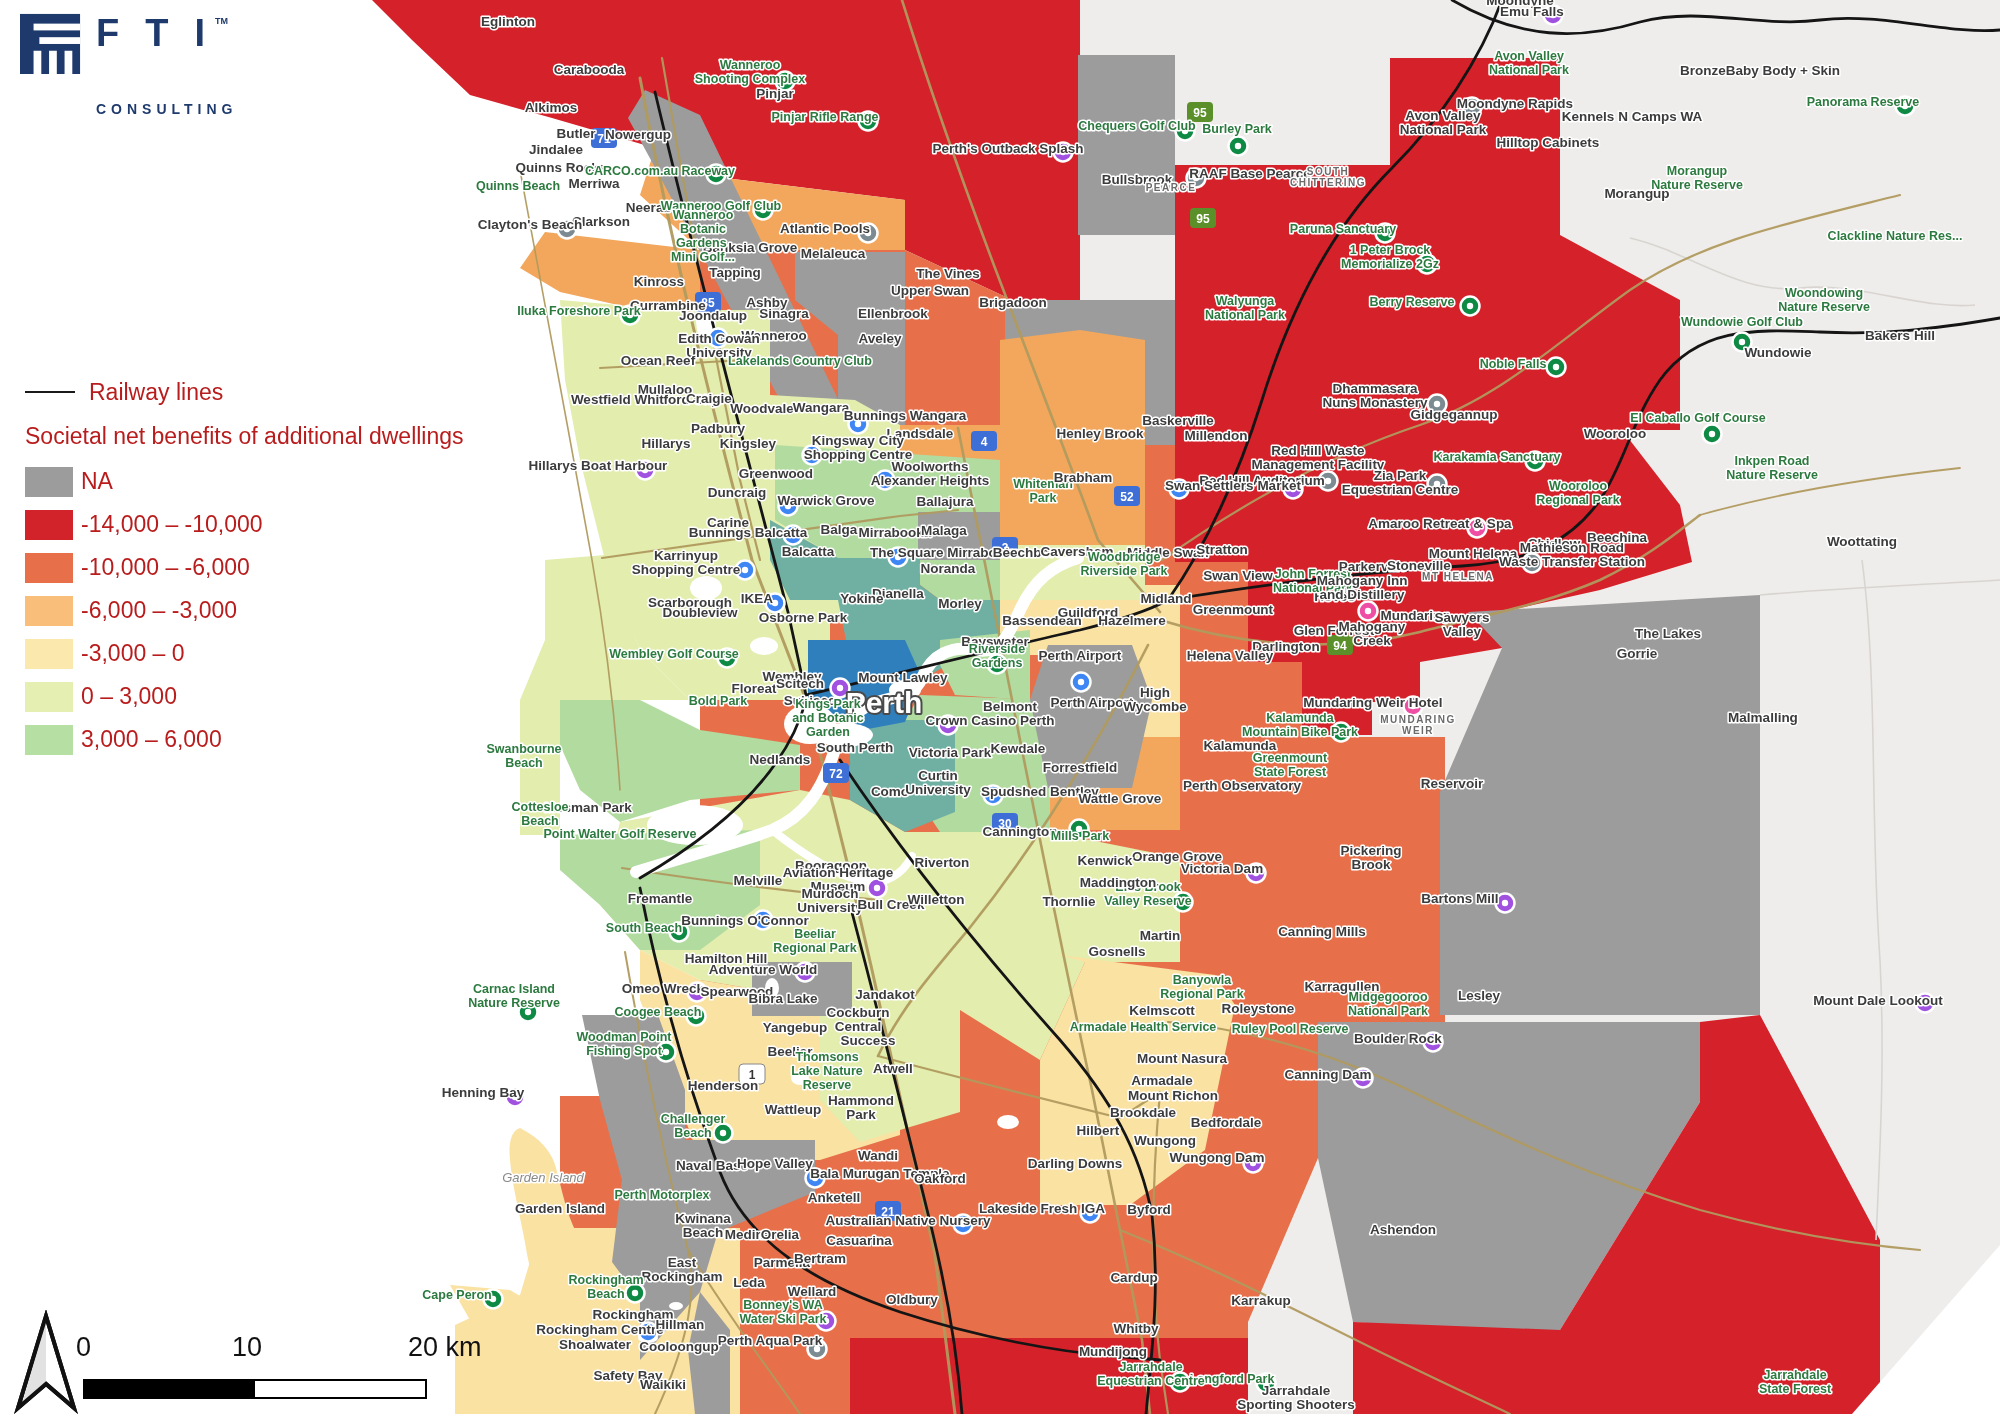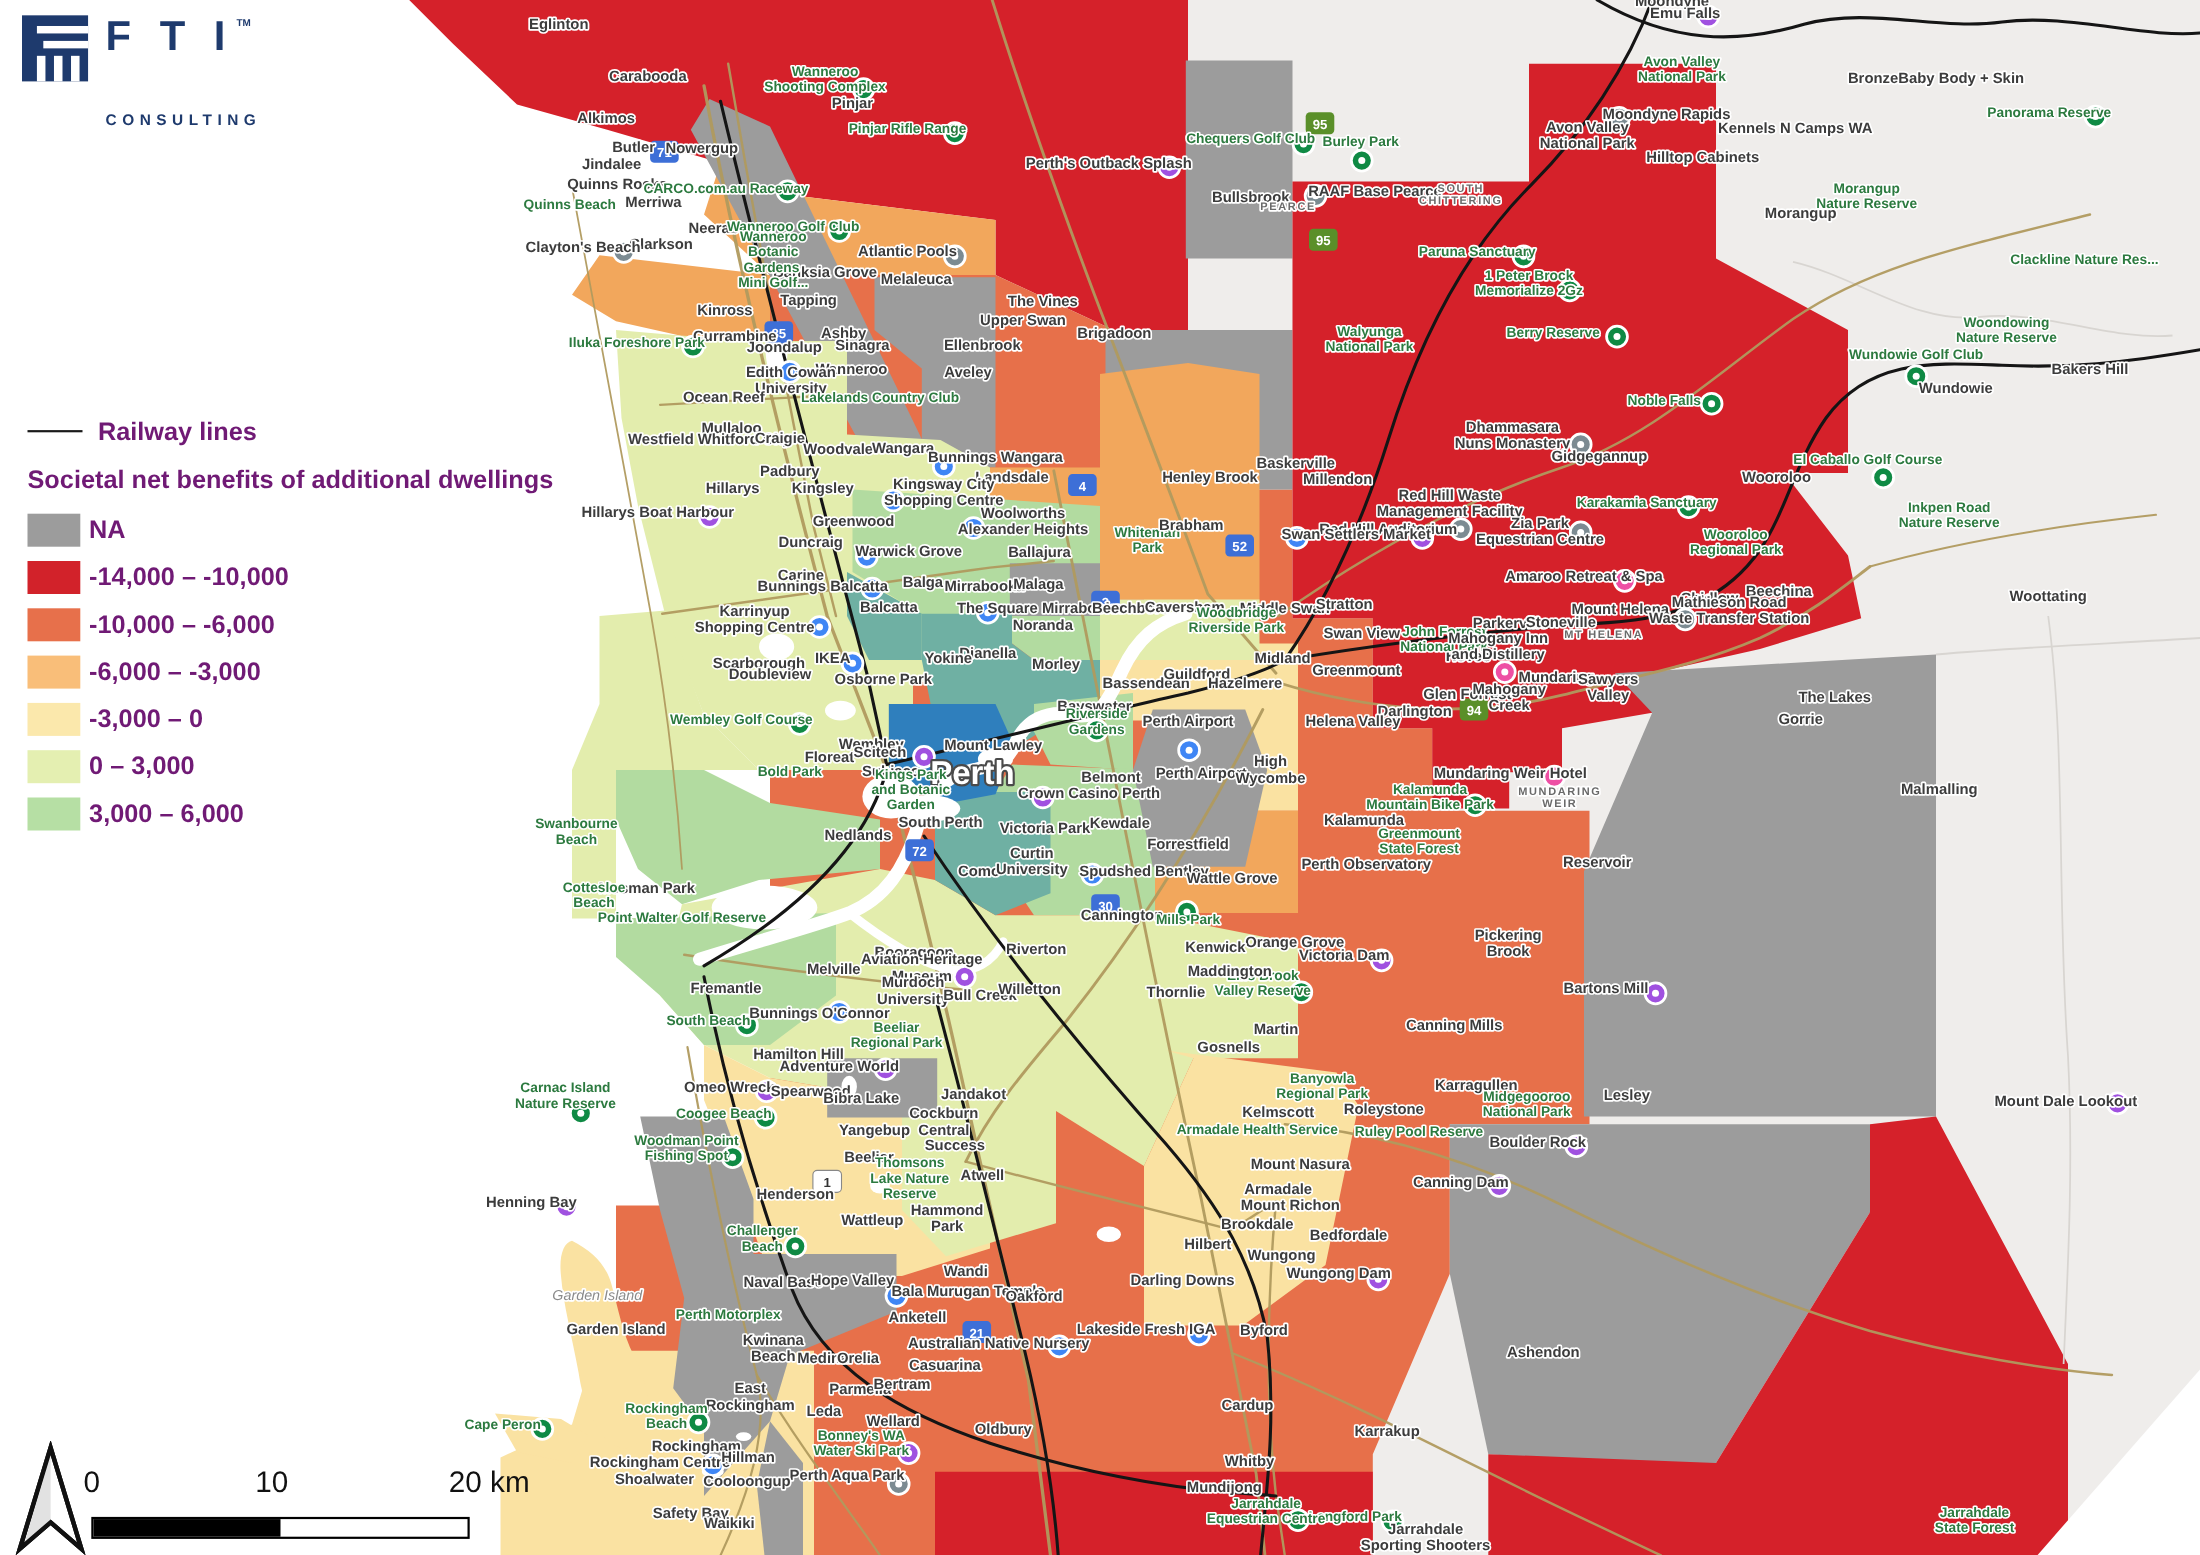--- a/index.html
+++ b/index.html
@@ -8,21 +8,21 @@
   #map-svg{position:absolute;left:0;top:0;width:2000px;height:1414px;}
   
   .logo{position:absolute;left:20px;top:10px;display:flex;align-items:flex-start;gap:14px;color:#1e3a6d;}
   .logo svg{display:block;}
   .logo .words{display:flex;flex-direction:column;margin-top:8px;gap:46px;}
   .logo .brandrow{display:flex;align-items:flex-start;}
   .logo .brand{font-weight:700;font-size:38px;letter-spacing:26px;line-height:30px;}
   .logo .tm{font-size:9px;font-weight:700;margin-left:-16px;margin-top:-2px;}
   .logo .subtitle{font-size:14px;font-weight:700;letter-spacing:5px;margin-top:7px;}
   
-  .legend{position:absolute;left:25px;top:375px;color:#701a75;font-weight:bold;}
+  .legend{position:absolute;left:25px;top:375px;color:#b91c1c;}
   .leg-rail{display:flex;align-items:center;gap:14px;height:34px;margin-bottom:14px;}
   .rail-line{display:inline-block;width:50px;height:0;border-top:2px solid #1a1a1a;}
   .leg-rail span.lbl,.leg-title{font-size:23px;}
   .leg-title{margin:6px 0 10px 0;white-space:nowrap;}
   .leg-row{display:flex;align-items:center;gap:8px;height:43px;}
   .leg-swatch{width:48px;height:30px;flex:0 0 48px;}
   .leg-label{font-size:23px;white-space:nowrap;}
   
   .scalebar{position:absolute;left:0;top:1310px;width:520px;height:104px;}
   .sb-num{position:absolute;font-size:27px;color:#111;top:22px;}

